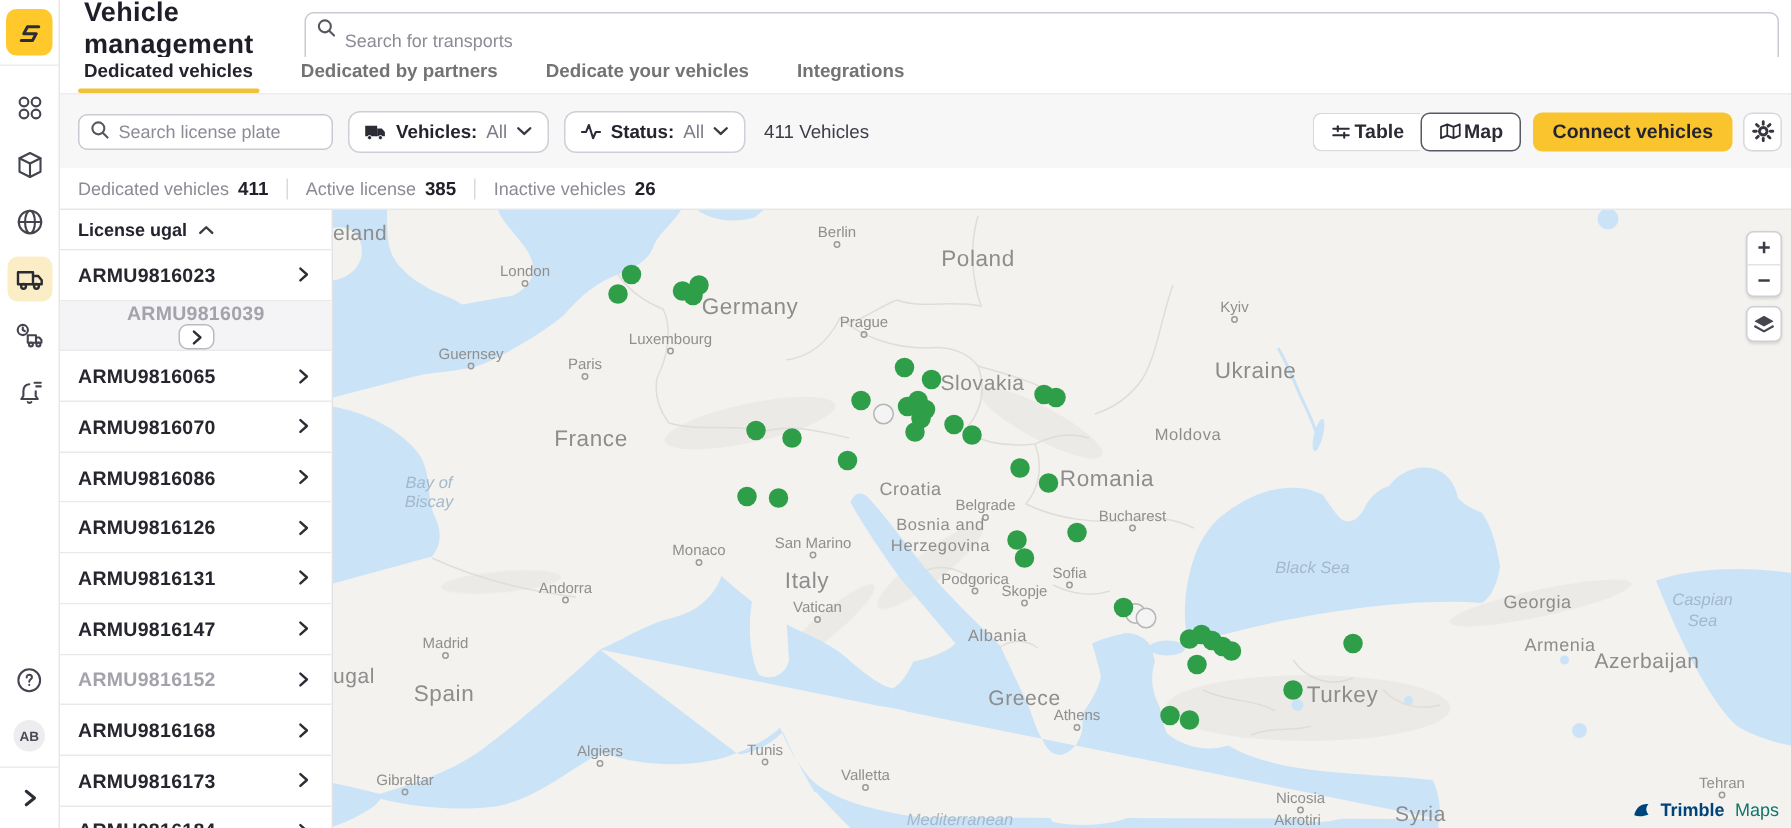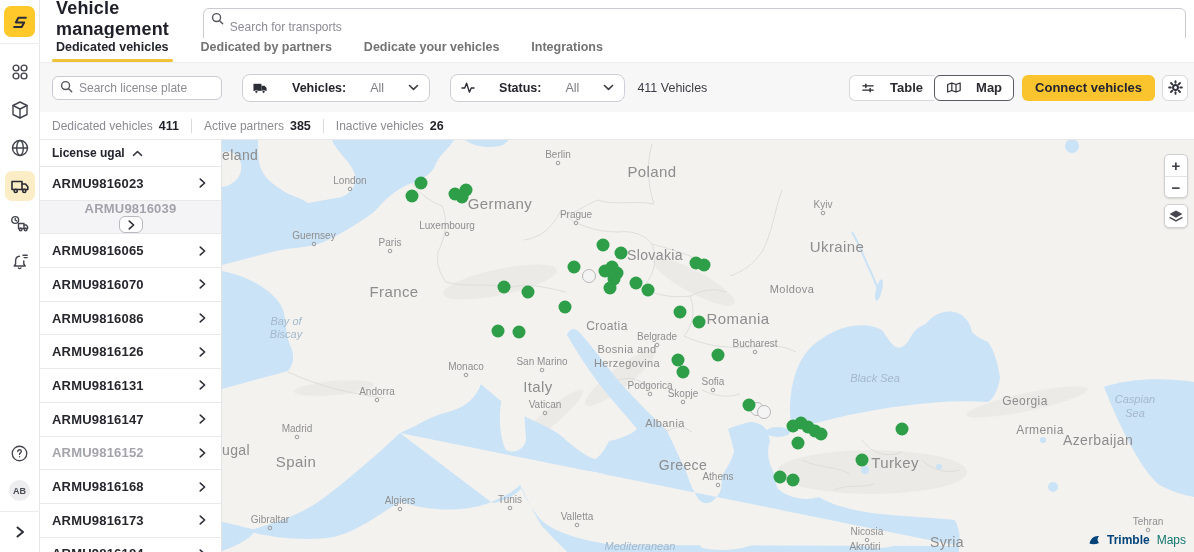--- a/index.html
+++ b/index.html
@@ -32,26 +32,26 @@
   
   .tabbar { position:absolute; left:40px; top:38px; width:1154px; height:24px; background:#fff; display:flex; align-items:flex-end; }
   .tab { font-size:12.5px; font-weight:700; color:#737373; padding:0 4px 8px; margin-left:24px; cursor:pointer; position:relative; white-space:nowrap; }
   .tab:first-child { margin-left:12px; }
   .tab.active { color:#23242e; }
   .tab.active::after { content:""; position:absolute; left:0; right:0; bottom:0; height:3px; background:#F0C239; border-radius:2px; }
 
   
   .toolbar { position:absolute; left:40px; top:62px; width:1154px; height:50px; background:#f7f7f8; border-top:1px solid #ededf0; display:flex; align-items:center; }
   .tb-search { position:relative; width:170px; height:24px; margin-left:12px; }
-  .chip { height:28px; background:#fff; border:1px solid #cfd0d7; border-radius:8px; display:flex; align-items:center; gap:24px; padding:0 10px; margin-left:20px; font-size:12.5px; cursor:pointer; }
+  .chip { height:28px; background:#fff; border:1px solid #cfd0d7; border-radius:8px; display:flex; align-items:center; gap:6px; padding:0 10px; margin-left:10px; font-size:12.5px; cursor:pointer; }
   .chip .lbl { font-weight:700; color:#23242e; }
   .chip .val { color:#7c7d87; }
   .count { font-size:12.5px; color:#3c3d47; margin-left:12px; }
   .tb-right { margin-left:auto; display:flex; align-items:center; margin-right:6px; }
-  .seg-btn { height:26px; background:#fff; display:flex; align-items:center; gap:15px; padding:0 11px; font-size:13px; font-weight:700; color:#2a2b33; cursor:pointer; }
+  .seg-btn { height:26px; background:#fff; display:flex; align-items:center; gap:2px; padding:0 11px; font-size:13px; font-weight:700; color:#2a2b33; cursor:pointer; }
   .seg-table { border:1px solid #d8d8dd; border-radius:6px 0 0 6px; border-right:none; }
   .seg-map { border:1.5px solid #585963; border-radius:6px; }
   .btn-connect { height:26px; margin-left:8px; background:#FAC42F; border:none; border-radius:6px; font-size:13px; font-weight:700; color:#23242e; padding:0 13px; cursor:pointer; font-family:"Liberation Sans",sans-serif; }
   .btn-gear { width:26px; height:26px; margin-left:7px; background:#fff; border:1px solid #d8d8dd; border-radius:6px; display:flex; align-items:center; justify-content:center; cursor:pointer; }
 
   
   .statsbar { position:absolute; left:40px; top:112px; width:1154px; height:28px; background:#fff; border-bottom:1px solid #e7e7ea; display:flex; align-items:center; }
   .stat { display:flex; align-items:center; gap:6px; margin-left:12px; }
   .stat .s-lbl { font-size:12px; color:#8b8b94; }
   .stat .s-val { font-size:12.5px; font-weight:800; color:#1f2029; }
@@ -251,21 +251,21 @@
     </div>
   </div>
 
   <div class="statsbar">
     <div class="stat">
       <span class="s-lbl">Dedicated vehicles</span>
       <span class="s-val">411</span>
     </div>
     <div class="stat-sep"></div>
     <div class="stat">
-      <span class="s-lbl">Active partners</span>
+      <span class="s-lbl">Active license</span>
       <span class="s-val">385</span>
     </div>
     <div class="stat-sep"></div>
     <div class="stat">
       <span class="s-lbl">Inactive vehicles</span>
       <span class="s-val">26</span>
     </div>
   </div>
 
   <div class="list-panel">

